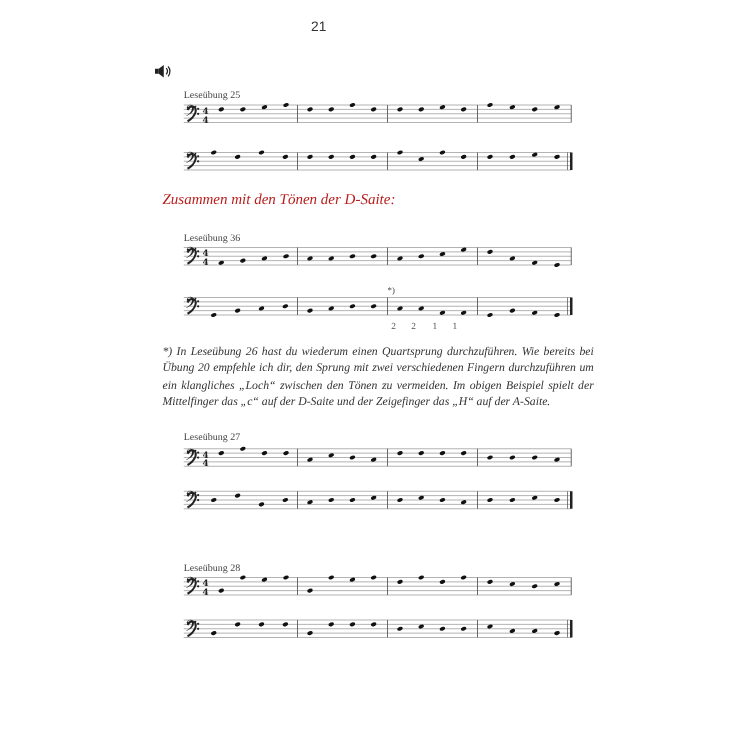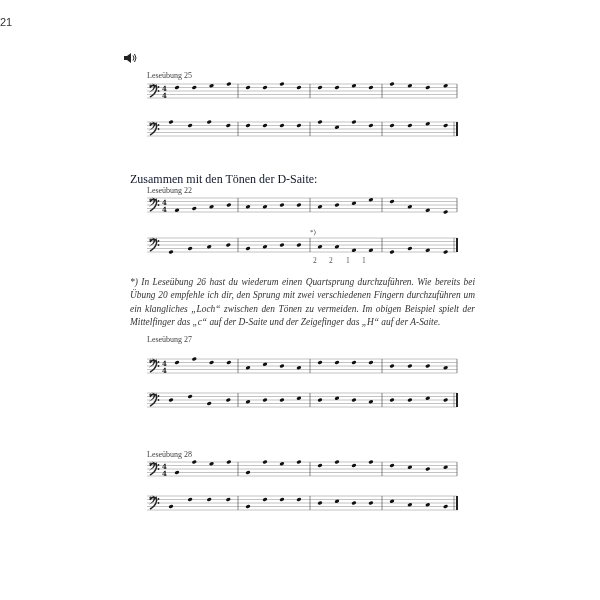--- a/index.html
+++ b/index.html
@@ -1,22 +1,22 @@
 <!DOCTYPE html>
 <html><head>
 <meta charset="utf-8">
 <style>
   html, body { margin:0; padding:0; background:#ffffff; }
   body { width:600px; height:600px; position:relative; overflow:hidden;
          font-family:"Liberation Serif","DejaVu Serif",serif; color:#2a2a2a; }
-  .page-number { position:absolute; left:0; width:510px; top:16px; 
+  .page-number { position:absolute; left:0; width:510px; top:16px; text-align:center;
                  font-size:11px; color:#333; font-family:"Liberation Sans",sans-serif; }
   .speaker { position:absolute; left:124px; top:50px; width:14px; height:12px; }
   .ex-title { position:absolute; font-size:8px; color:#444; }
-  .heading { position:absolute; left:130px; top:172px; font-size:12px; color:#0f172a; }
+  .heading { position:absolute; left:130px; top:152px; font-size:12px; color:#b91c1c;font-style:italic; }
   .footnote { position:absolute; left:130px; top:276px; width:345px; font-size:9.4px; line-height:13.4px;
               text-align:justify; color:#333;font-style:italic; }
   .staff { position:absolute; left:147px; width:310px; height:16px; }
   .staff svg { position:absolute; left:0; top:0; overflow:visible; }
   .fingering { position:absolute; font-size:7.5px; color:#555; }
   .fn-marker { position:absolute; font-size:7px; color:#444; }
 </style>
 </head>
 <body>
 
@@ -97,21 +97,21 @@
       <ellipse cx="223.9090909090909" cy="3.5" rx="2.3" ry="1.5" fill="#111" transform="rotate(-20 223.9090909090909 3.5)"></ellipse>
       <ellipse cx="245" cy="3.5" rx="2.3" ry="1.5" fill="#111" transform="rotate(-20 245 3.5)"></ellipse>
       <ellipse cx="262.8787878787879" cy="3.5" rx="2.3" ry="1.5" fill="#111" transform="rotate(-20 262.8787878787879 3.5)"></ellipse>
       <ellipse cx="280.75757575757575" cy="1.75" rx="2.3" ry="1.5" fill="#111" transform="rotate(-20 280.75757575757575 1.75)"></ellipse>
       <ellipse cx="298.6363636363636" cy="3.5" rx="2.3" ry="1.5" fill="#111" transform="rotate(-20 298.6363636363636 3.5)"></ellipse>
     </svg>
   </div>
 
 <div class="heading">Zusammen mit den Tönen der D-Saite:</div>
 
-<div class="ex-title" style="left:147px;top:186px;">Leseübung 22</div>
+<div class="ex-title" style="left:147px;top:186px;">Leseübung 36</div>
 <div class="staff" style="top:198px;">
     <svg width="312" height="20">
       <line x1="0" x2="310" y1="0" y2="0" stroke="#9a9a9a" stroke-width="0.6"></line>
       <line x1="0" x2="310" y1="3.5" y2="3.5" stroke="#9a9a9a" stroke-width="0.6"></line>
       <line x1="0" x2="310" y1="7" y2="7" stroke="#9a9a9a" stroke-width="0.6"></line>
       <line x1="0" x2="310" y1="10.5" y2="10.5" stroke="#9a9a9a" stroke-width="0.6"></line>
       <line x1="0" x2="310" y1="14" y2="14" stroke="#9a9a9a" stroke-width="0.6"></line>
       <text x="1" y="11" font-size="15" font-family="DejaVu Serif, serif" fill="#222">𝄢</text>
       <path d="M3 4 Q5 0 9 2 Q11 5 7 10 Q5 12 3 13" stroke="#222" stroke-width="1.6" fill="none"></path>
       <circle cx="11.5" cy="3" r="0.9" fill="#222"></circle>
@@ -175,21 +175,21 @@
       <ellipse cx="298.6363636363636" cy="14" rx="2.3" ry="1.5" fill="#111" transform="rotate(-20 298.6363636363636 14)"></ellipse>
     </svg>
   </div>
 <div class="fingering" style="left:313px;top:256px;">2</div>
 <div class="fingering" style="left:329px;top:256px;">2</div>
 <div class="fingering" style="left:346px;top:256px;">1</div>
 <div class="fingering" style="left:362px;top:256px;">1</div>
 
 <div class="footnote">*) In Leseübung 26 hast du wiederum einen Quartsprung durchzuführen. Wie bereits bei Übung 20 empfehle ich dir, den Sprung mit zwei verschiedenen Fingern durchzuführen um ein klangliches „Loch“ zwischen den Tönen zu vermeiden. Im obigen Beispiel spielt der Mittelfinger das „c“ auf der D-Saite und der Zeigefinger das „H“ auf der A-Saite.</div>
 
-<div class="ex-title" style="left:147px;top:335px;">Leseübung 27</div>
+<div class="ex-title" style="left:147px;top:345px;">Leseübung 27</div>
 <div class="staff" style="top:359px;">
     <svg width="312" height="20">
       <line x1="0" x2="310" y1="0" y2="0" stroke="#9a9a9a" stroke-width="0.6"></line>
       <line x1="0" x2="310" y1="3.5" y2="3.5" stroke="#9a9a9a" stroke-width="0.6"></line>
       <line x1="0" x2="310" y1="7" y2="7" stroke="#9a9a9a" stroke-width="0.6"></line>
       <line x1="0" x2="310" y1="10.5" y2="10.5" stroke="#9a9a9a" stroke-width="0.6"></line>
       <line x1="0" x2="310" y1="14" y2="14" stroke="#9a9a9a" stroke-width="0.6"></line>
       <text x="1" y="11" font-size="15" font-family="DejaVu Serif, serif" fill="#222">𝄢</text>
       <path d="M3 4 Q5 0 9 2 Q11 5 7 10 Q5 12 3 13" stroke="#222" stroke-width="1.6" fill="none"></path>
       <circle cx="11.5" cy="3" r="0.9" fill="#222"></circle>

